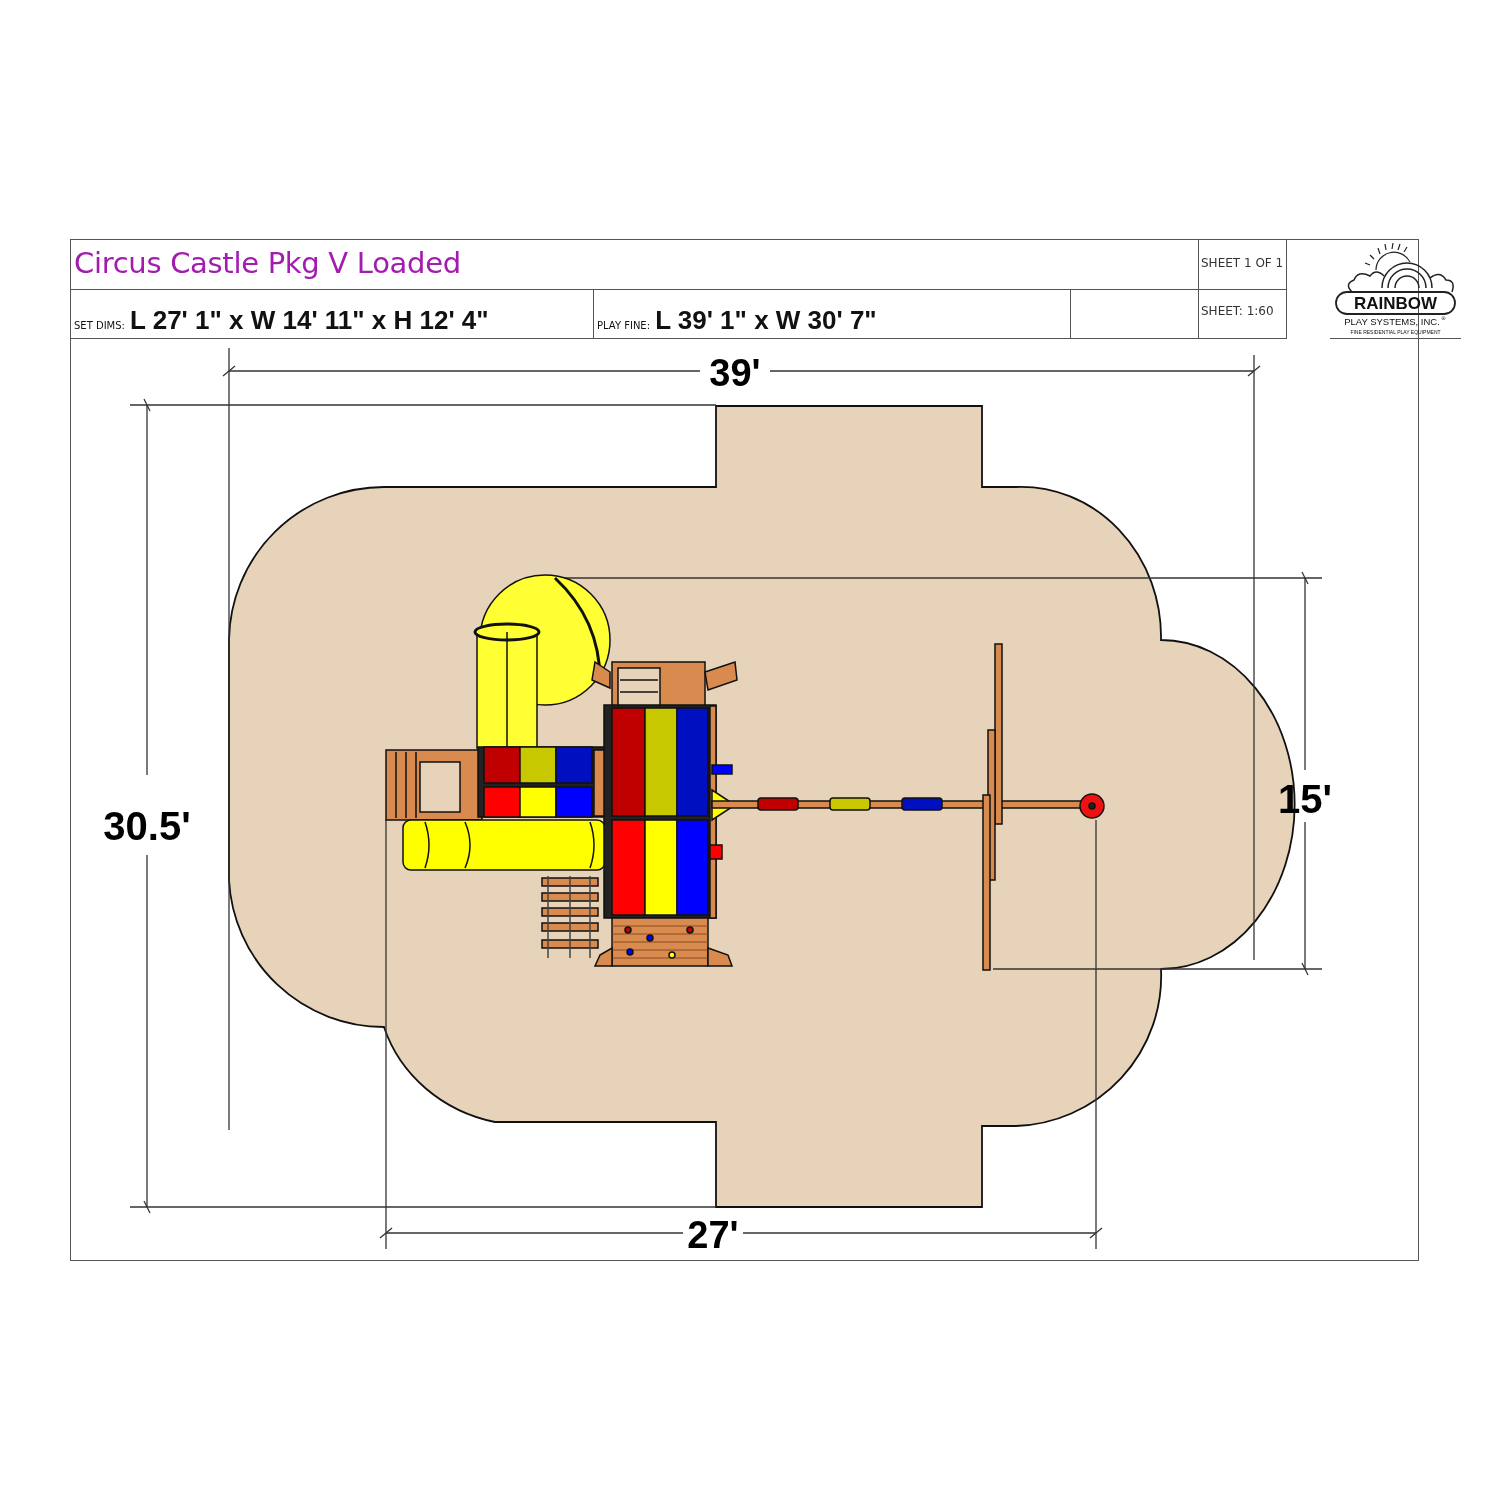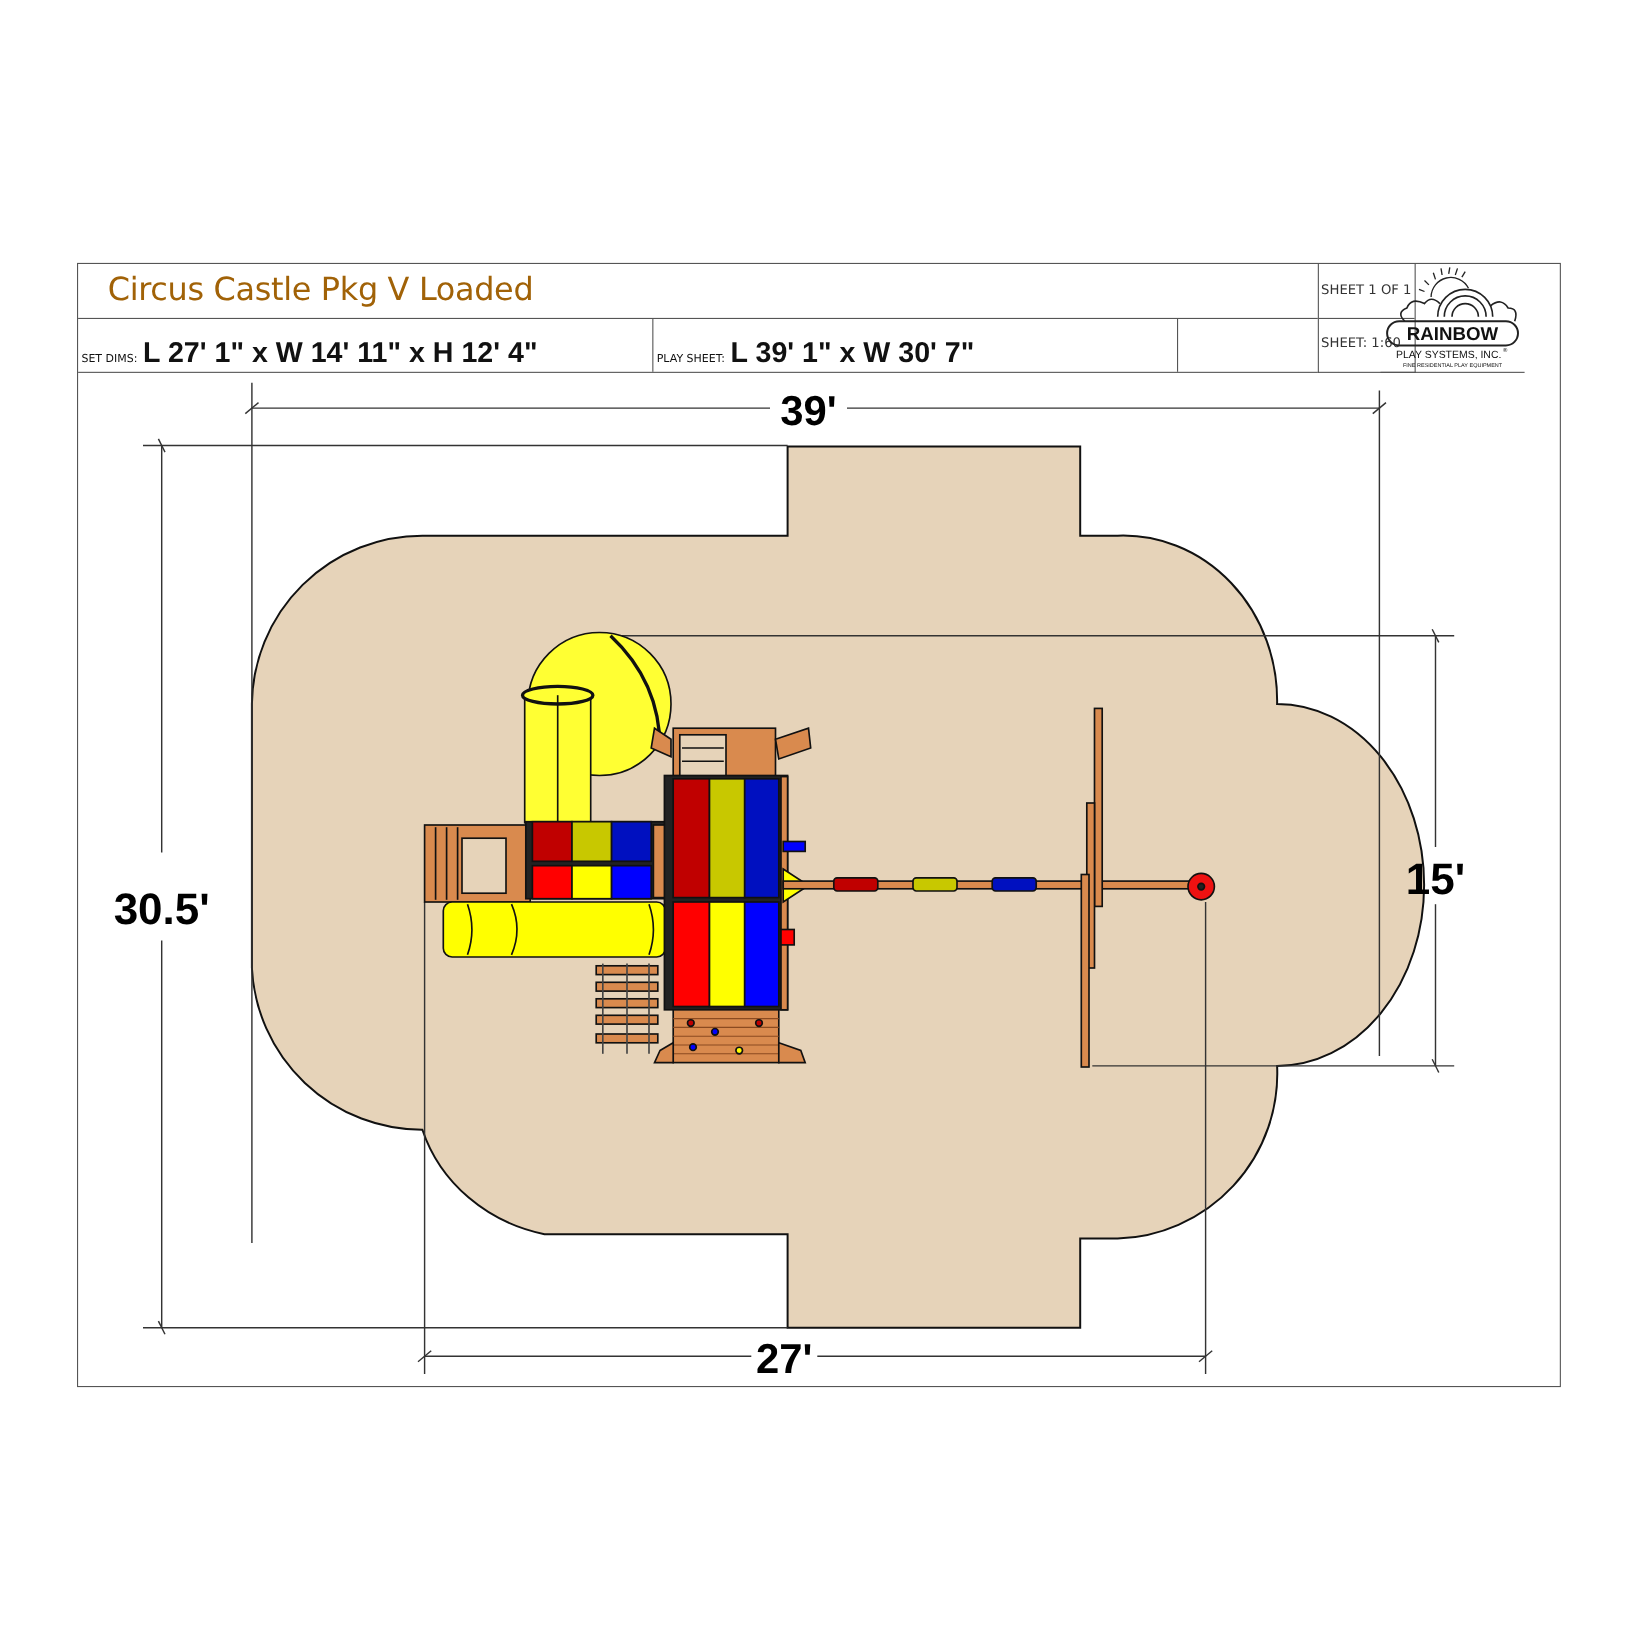--- a/index.html
+++ b/index.html
@@ -2,59 +2,59 @@
 <html><head>
 <meta charset="utf-8">
 <style>
   html, body { margin: 0; padding: 0; background: #ffffff; }
   body { width: 1500px; height: 1500px; position: relative; overflow: hidden;
          font-family: "DejaVu Sans", sans-serif; }
   .sheet { position: absolute; left: 70px; top: 239px; width: 1349px; height: 1022px;
            border: 1.5px solid #555; box-sizing: border-box; background: #fff; }
   .title-row { position: absolute; left: 0; top: 0; width: 1127px; height: 50px;
                border-bottom: 1.5px solid #555; box-sizing: border-box; }
-  .title { position: absolute; left: 3px; top: 6px; font-size: 29px; color: #a16207;
-           font-family: "DejaVu Sans", sans-serif; letter-spacing: -0.3px; margin-left: 24px; }
+  .title { position: absolute; left: 3px; top: 6px; font-size: 29px; color: #a21caf;
+           font-family: "DejaVu Sans", sans-serif; letter-spacing: -0.3px; }
   .dims-row { position: absolute; left: 0; top: 50px; width: 1127px; height: 49px;
               border-bottom: 1.5px solid #555; box-sizing: border-box; }
   .cell { position: absolute; top: 0; height: 100%; box-sizing: border-box; }
   .c1 { left: 0; width: 523px; border-right: 1.5px solid #555; }
   .c2 { left: 523px; width: 477px; border-right: 1.5px solid #555; }
   .c3 { left: 1000px; width: 127px; }
   .lbl-small { font-size: 10px; color: #111; font-family: "DejaVu Sans", sans-serif; }
   .lbl-big { font-size: 26px; font-weight: bold; color: #111; font-family: "Liberation Sans", sans-serif; }
   .dimtxt { position: absolute; left: 3px; bottom: 2px; white-space: nowrap; }
   .sheet-col { position: absolute; left: 1127px; top: 0; width: 89px; height: 99px;
                border-left: 1.5px solid #555; border-right: 1.5px solid #555;
                border-bottom: 1.5px solid #555; box-sizing: border-box; }
   .sheet-col .top { position: absolute; left: 0; top: 0; width: 100%; height: 50px;
                     border-bottom: 1.5px solid #555; box-sizing: border-box; text-decoration: underline; }
   .sheet-col span { position: absolute; left: 2px; top: 16px; font-size: 12px; color: #333; }
-  .logo-col { position: absolute; left: 1184px; top: 0; width: 131px; height: 99px;
+  .logo-col { position: absolute; left: 1259px; top: 0; width: 131px; height: 99px;
               border-bottom: 1.5px solid #555; box-sizing: border-box; text-decoration: underline; }
   .drawing { position: absolute; left: 0; top: 0; }
   .dimlabel { font-family: "Liberation Sans", sans-serif; font-weight: bold; fill: #000; }
 </style>
 </head>
 <body>
 
 <div class="sheet">
   <div class="title-row">
     <div class="title">Circus Castle Pkg V Loaded</div>
   </div>
   <div class="dims-row">
     <div class="cell c1">
       <div class="dimtxt">
         <span class="lbl-small">SET DIMS:</span>
         <span class="lbl-big">L 27' 1" x W 14' 11" x H 12' 4"</span>
       </div>
     </div>
     <div class="cell c2">
       <div class="dimtxt">
-        <span class="lbl-small">PLAY SHEET:</span>
+        <span class="lbl-small">PLAY FINE:</span>
         <span class="lbl-big">L 39' 1" x W 30' 7"</span>
       </div>
     </div>
     <div class="cell c3"></div>
   </div>
   <div class="sheet-col">
     <div class="top">
         <span>SHEET 1 OF 1</span>
       </div>
     <span style="top:64px">SHEET: 1:60</span>

